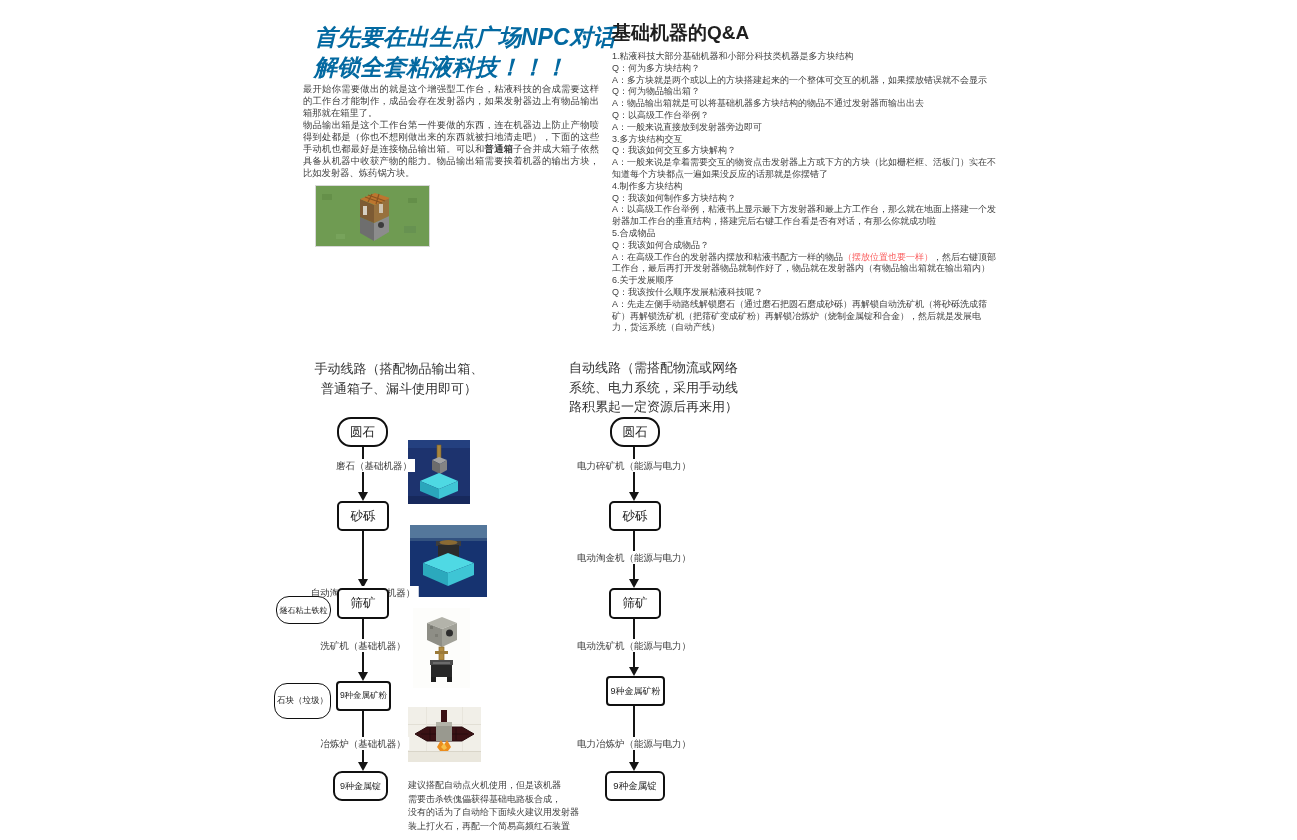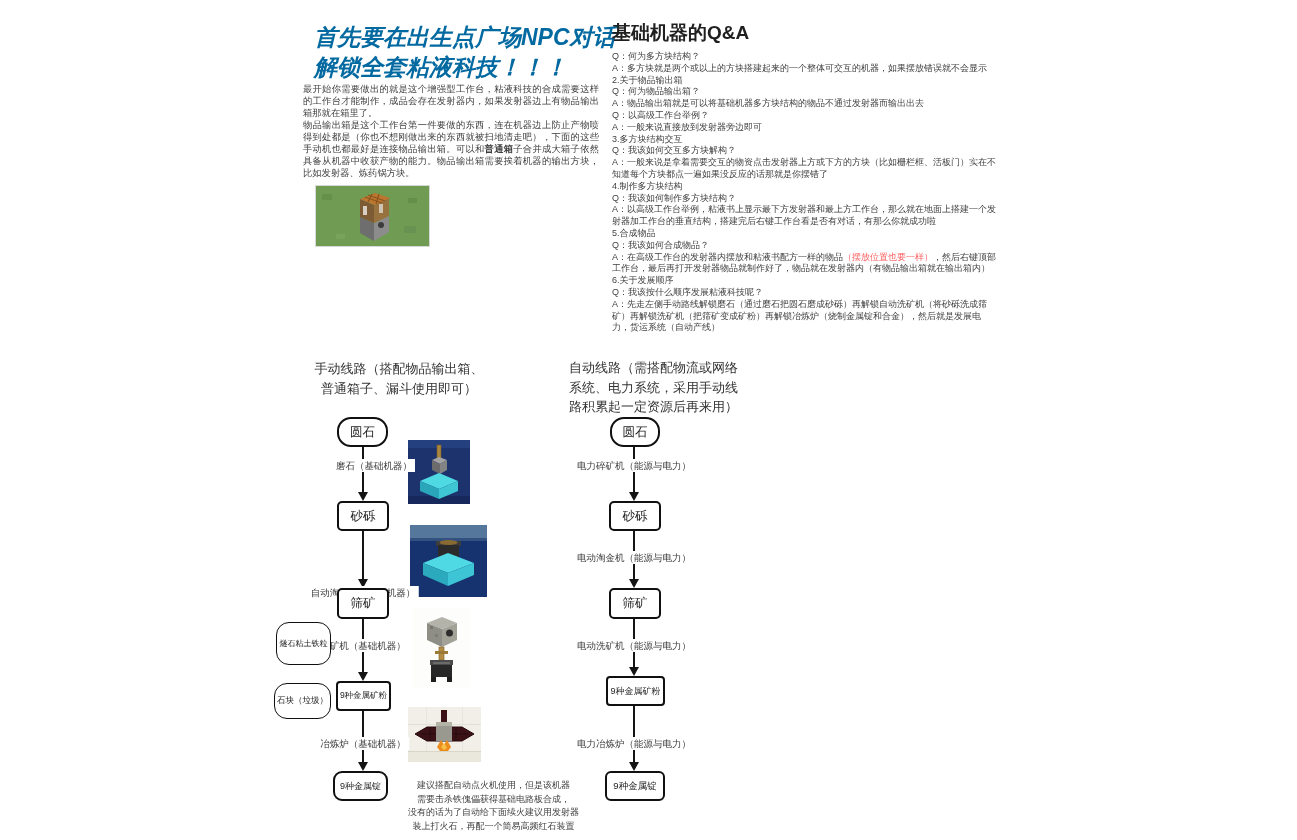--- a/index.html
+++ b/index.html
@@ -23,21 +23,21 @@
   .fh-center{text-align:center;}
   .node{position:absolute;box-sizing:border-box;border:2px solid #101010;background:#fff;
         display:flex;align-items:center;justify-content:center;color:#1d1d1d;z-index:3;
         white-space:nowrap;}
   .edge-label{position:absolute;transform:translateX(-50%);background:#ffffff;z-index:2;
         font-size:9.5px;line-height:13px;color:#3a3a3a;padding:0 3px;white-space:nowrap;}
   .vline{position:absolute;width:2px;background:#141414;transform:translateX(-50%);z-index:1;}
   .ahead{position:absolute;width:0;height:0;border-left:5px solid transparent;
         border-right:5px solid transparent;border-top:9px solid #141414;
         transform:translateX(-50%);z-index:1;}
-  .note{position:absolute;left:408px;top:779px;font-size:9px;line-height:13.5px;color:#3d3d3d;text-align:center;}
+  .note{position:absolute;left:408px;top:779px;font-size:9px;line-height:13.5px;color:#3d3d3d;}
 
   .fig{position:absolute;line-height:0;}
   .fig-border{border:1px solid #d8d8d8;}
 </style>
 </head>
 <body>
 
 <div class="page">
 
   <div class="title">
@@ -64,23 +64,23 @@
       <rect x="47" y="20" width="4" height="9" fill="#d6cfc2"></rect>
       <polygon points="58,19 73,12 73,30 58,37" fill="#97713e"></polygon>
       <rect x="63" y="18" width="4" height="9" fill="#cfc4b2"></rect>
       <polygon points="44,13 59,7 74,12 59,19" fill="#bd762f"></polygon>
       <path d="M49,11 L66,17 M52,9 L69,15 M56,8 L52,16 M63,8 L60,18" stroke="#8a5420" stroke-width="1.2" fill="none"></path>
     </svg>
   </div>
 
   <div class="qa">
     <div class="qa-title">基础机器的Q&amp;A</div>
+    <div class="qa-line">1.粘液科技大部分基础机器和小部分科技类机器是多方块结构</div>
     <div class="qa-line">Q：何为多方块结构？</div>
     <div class="qa-line">A：多方块就是两个或以上的方块搭建起来的一个整体可交互的机器，如果摆放错误就不会显示</div>
-    <div class="qa-line">2.关于物品输出箱</div>
     <div class="qa-line">Q：何为物品输出箱？</div>
     <div class="qa-line">A：物品输出箱就是可以将基础机器多方块结构的物品不通过发射器而输出出去</div>
     <div class="qa-line">Q：以高级工作台举例？</div>
     <div class="qa-line">A：一般来说直接放到发射器旁边即可</div>
     <div class="qa-line">3.多方块结构交互</div>
     <div class="qa-line">Q：我该如何交互多方块解构？</div>
     <div class="qa-line">A：一般来说是拿着需要交互的物资点击发射器上方或下方的方块（比如栅栏框、活板门）实在不知道每个方块都点一遍如果没反应的话那就是你摆错了</div>
     <div class="qa-line">4.制作多方块结构</div>
     <div class="qa-line">Q：我该如何制作多方块结构？</div>
     <div class="qa-line">A：以高级工作台举例，粘液书上显示最下方发射器和最上方工作台，那么就在地面上搭建一个发射器加工作台的垂直结构，搭建完后右键工作台看是否有对话，有那么你就成功啦</div>
@@ -110,21 +110,21 @@
   <div class="vline" style="left:363px;top:619px;height:53px;"></div>
   <div class="ahead" style="left:363px;top:672px;"></div>
   <div class="vline" style="left:363px;top:711px;height:51px;"></div>
   <div class="ahead" style="left:363px;top:762px;"></div>
 
   <div class="node" style="left:337px;top:417px;width:51px;height:30px;border-radius:14px;font-size:12.5px;">圆石</div>
   <div class="edge-label" style="left:374px;top:459px;">磨石（基础机器）</div>
   <div class="node" style="left:337px;top:501px;width:52px;height:30px;border-radius:5px;font-size:12.5px;">砂砾</div>
   <div class="edge-label" style="left:363px;top:575px;margin-top:11px;">自动淘金机（基础机器）</div>
   <div class="node" style="left:337px;top:588px;width:52px;height:31px;border-radius:5px;font-size:12.5px;">筛矿</div>
-  <div class="node" style="left:276px;top:622px;width:55px;height:43px;border-radius:13px;border-width:1.5px;font-size:8px;">燧石粘土铁粒</div>
+  <div class="node" style="left:276px;top:596px;width:55px;height:28px;border-radius:13px;border-width:1.5px;font-size:8px;">燧石粘土铁粒</div>
   <div class="edge-label" style="left:363px;top:639px;">洗矿机（基础机器）</div>
   <div class="node" style="left:336px;top:681px;width:55px;height:30px;border-radius:4px;font-size:8.5px;">9种金属矿粉</div>
   <div class="node" style="left:274px;top:683px;width:57px;height:36px;border-radius:13px;border-width:1.5px;font-size:8.5px;">石块（垃圾）</div>
   <div class="edge-label" style="left:363px;top:737px;">冶炼炉（基础机器）</div>
   <div class="node" style="left:333px;top:771px;width:55px;height:30px;border-radius:9px;font-size:9px;">9种金属锭</div>
 
   <div class="note">
     <div>建议搭配自动点火机使用，但是该机器</div>
     <div>需要击杀铁傀儡获得基础电路板合成，</div>
     <div>没有的话为了自动给下面续火建议用发射器</div>

